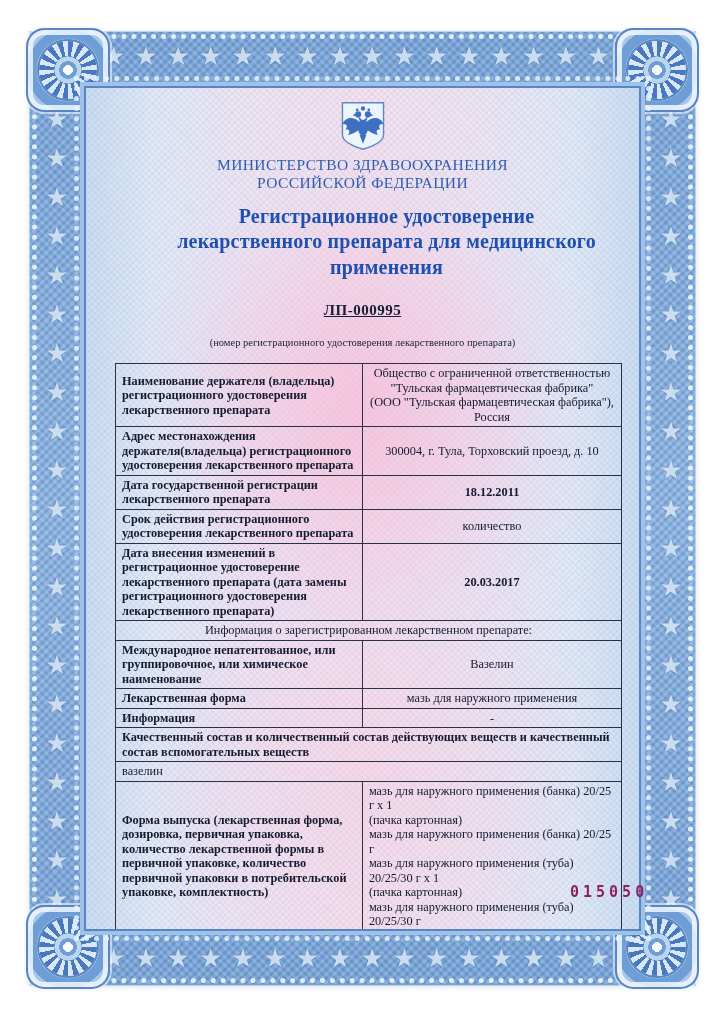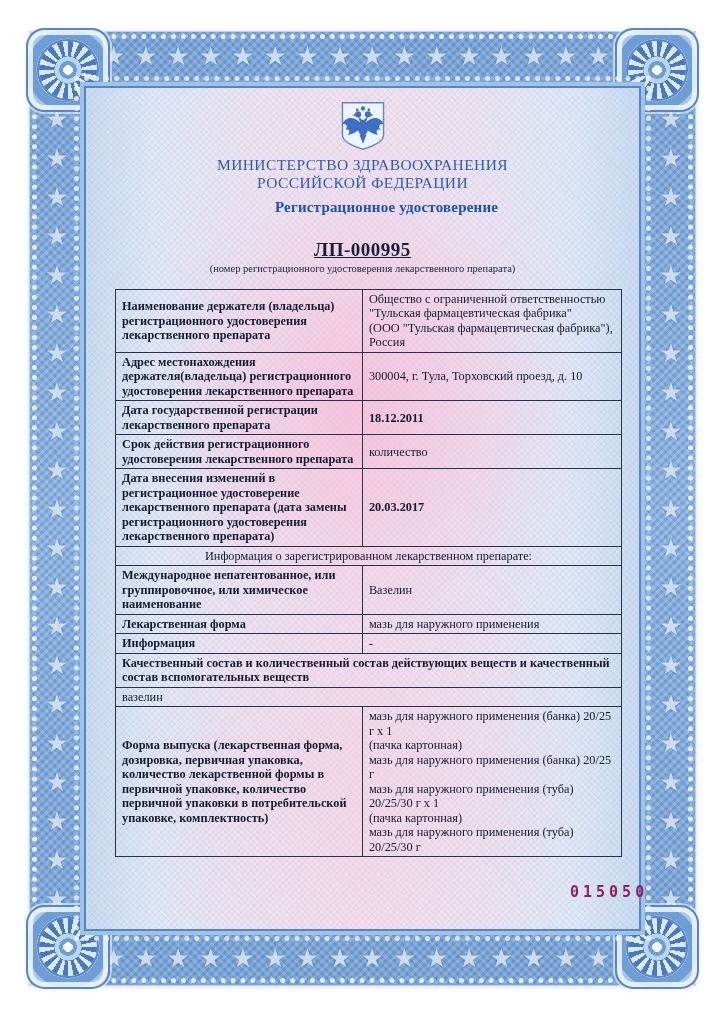--- a/index.html
+++ b/index.html
@@ -60,33 +60,33 @@
       radial-gradient(ellipse 55% 42% at 50% 38%, rgba(247,184,213,0.70), rgba(243,198,224,0.42) 42%, rgba(231,214,238,0.22) 62%, rgba(210,228,246,0) 80%),
       radial-gradient(ellipse 62% 40% at 50% 82%, rgba(246,200,222,0.38), rgba(210,228,246,0) 72%),
       repeating-linear-gradient(45deg, rgba(115,155,205,0.10) 0 1.5px, rgba(0,0,0,0) 1.5px 4.5px),
       repeating-linear-gradient(-45deg, rgba(205,120,170,0.10) 0 1.5px, rgba(0,0,0,0) 1.5px 4.5px),
       linear-gradient(90deg,#c8def3,#dfeaf7 12%,#ede6f2 30%,#f3e2ee 50%,#ede6f2 70%,#dfeaf7 88%,#c8def3);
     overflow:hidden;
   }
 
   .coat { display:block; margin:13px auto 5px; }
   .ministry { text-align:center; color:#2e5cb0; font-size:15.5px; line-height:1.18; letter-spacing:0.4px; margin-top:0; }
-  .doc-title { text-align:center; color:#1d50b0; font-weight:bold; font-size:15px; line-height:1.28; margin-top:5px; letter-spacing:0.2px;padding-left:48px; }
-  .reg-number { text-align:center; color:#161e38; font-weight:bold; font-size:19px; margin-top:22px; text-decoration:underline; letter-spacing:0.5px; }
-  .reg-caption { text-align:center; color:#1a2138; font-size:10.5px; margin-top:2px; }
+  .doc-title { text-align:center; color:#1d50b0; font-weight:bold; font-size:20px; line-height:1.28; margin-top:11px; letter-spacing:0.2px;padding-left:48px; }
+  .reg-number { text-align:center; color:#161e38; font-weight:bold; font-size:15px; margin-top:22px; text-decoration:underline; letter-spacing:0.5px; }
+  .reg-caption { text-align:center; color:#1a2138; font-size:10.5px; margin-top:18px; }
 
   
   table.cert-table {
     border-collapse:collapse; table-layout:fixed;
     width:507px; margin:15px 0 0 29px;
     font-size:12.3px; line-height:1.18; color:#141a30;padding-left:8px;
   }
   .cert-table td { border:1.6px solid #2a3048; padding:2px 6px; vertical-align:middle; }
   .cert-table td.lbl { font-weight:bold; text-align:left; }
-  .cert-table td.val { text-align:left; white-space:pre-line; }
+  .cert-table td.val { text-align:center; white-space:pre-line; }
   .cert-table td.val.left { text-align:left; }
   .cert-table td.bold { font-weight:bold; }
   .cert-table td.full-center { text-align:center; }
   .cert-table td.full-left { text-align:left; }
   .cert-table td.full-left.bold { font-weight:bold;margin-left:15px; }
 
   .serial {
     position:absolute; left:540px; top:851px;
     font-family:"DejaVu Sans Mono",monospace; font-weight:bold;
     font-size:15px; letter-spacing:4px; color:#8d2160;
@@ -136,20 +136,21 @@
         </g>
       </svg>
 
       <div class="ministry">
         <div>МИНИСТЕРСТВО ЗДРАВООХРАНЕНИЯ</div>
         <div>РОССИЙСКОЙ ФЕДЕРАЦИИ</div>
       </div>
 
       <div class="doc-title">
         <div>Регистрационное удостоверение</div>
+        <div>лекарственного препарата для медицинского применения</div>
       </div>
 
       <div class="reg-number">ЛП-000995</div>
       <div class="reg-caption">(номер регистрационного удостоверения лекарственного препарата)</div>
 
       <table class="cert-table">
         <colgroup>
             <col style="width:48.8%">
             <col style="width:51.2%">
           </colgroup>

